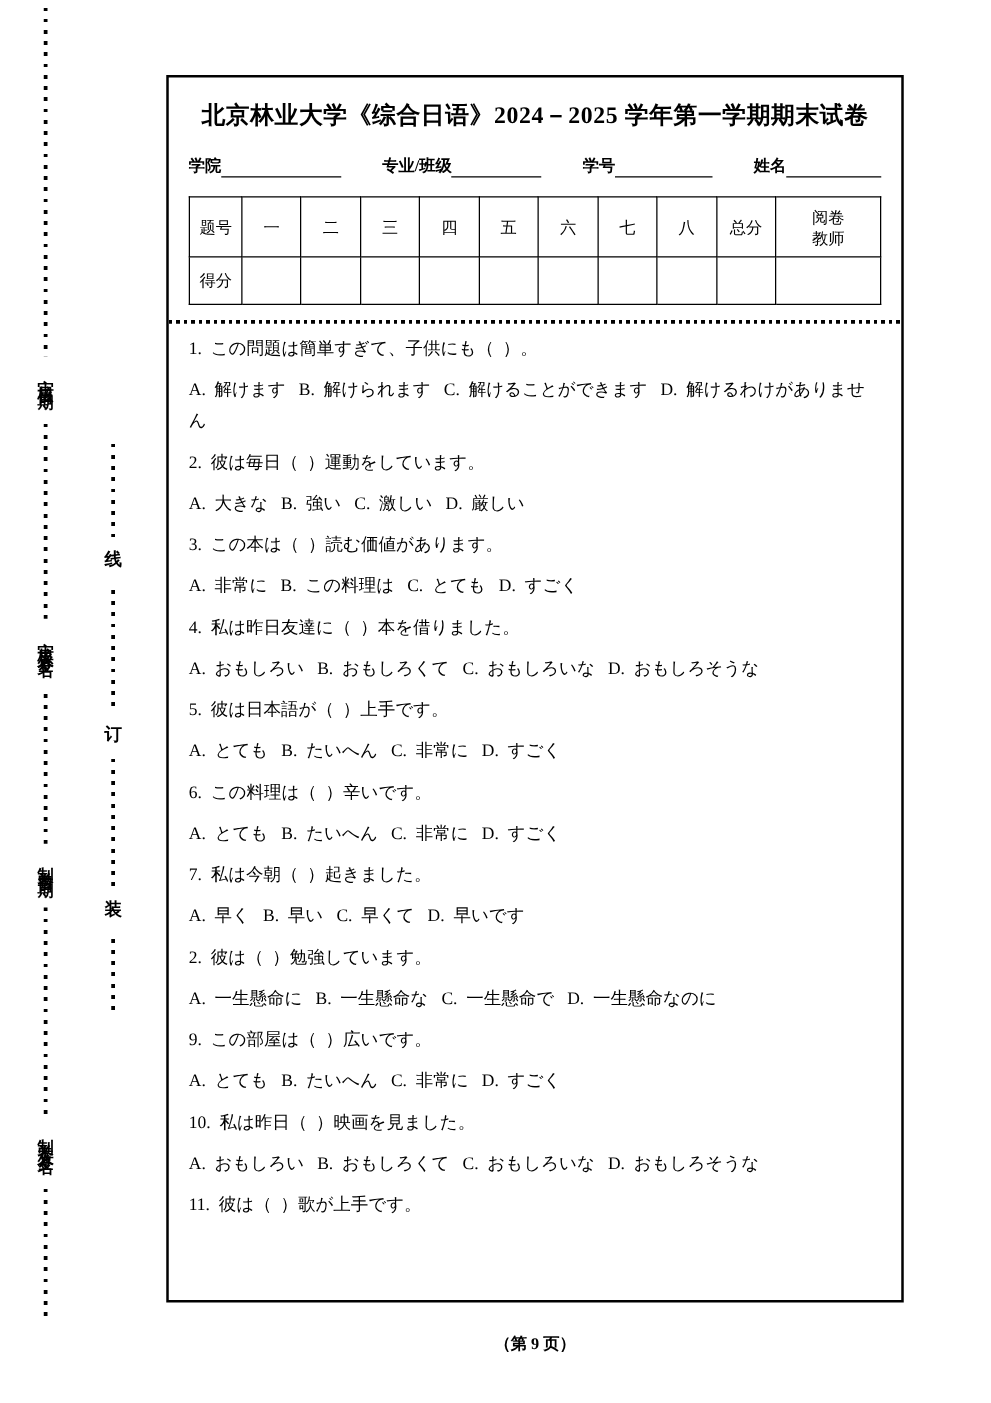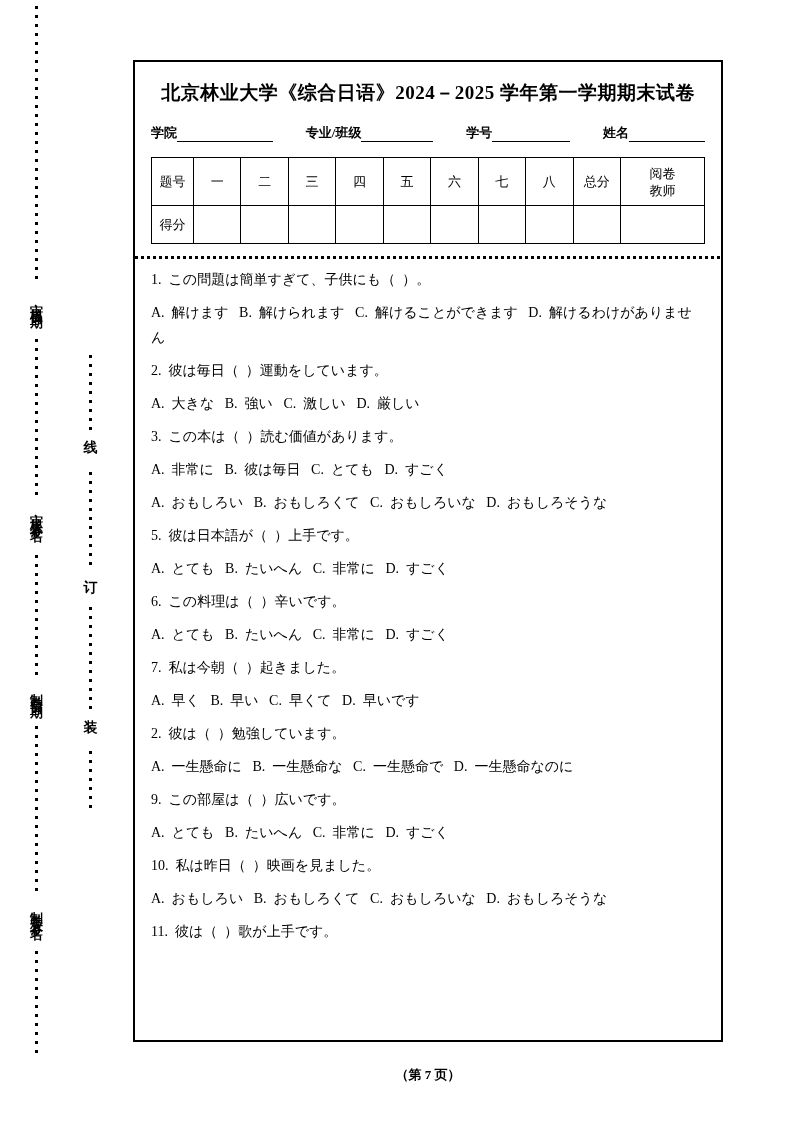--- a/index.html
+++ b/index.html
@@ -159,22 +159,23 @@
 
     <div class="body-text">
 
       <p>1.  この問題は簡単すぎて、子供にも（  ）。</p>
       <p>A.  解けます   B.  解けられます   C.  解けることができます   D.  解けるわけがありません</p>
 
       <p>2.  彼は毎日（  ）運動をしています。</p>
       <p>A.  大きな   B.  強い   C.  激しい   D.  厳しい</p>
 
       <p>3.  この本は（  ）読む価値があります。</p>
-      <p>A.  非常に   B.  彼は毎日   C.  とても   D.  すごく</p>
+      <p>A.  非常に   B.  この料理は   C.  とても   D.  すごく</p>
 
+      <p>4.  私は昨日友達に（  ）本を借りました。</p>
       <p>A.  おもしろい   B.  おもしろくて   C.  おもしろいな   D.  おもしろそうな</p>
 
       <p>5.  彼は日本語が（  ）上手です。</p>
       <p>A.  とても   B.  たいへん   C.  非常に   D.  すごく</p>
 
       <p>6.  この料理は（  ）辛いです。</p>
       <p>A.  とても   B.  たいへん   C.  非常に   D.  すごく</p>
 
       <p>7.  私は今朝（  ）起きました。</p>
       <p>A.  早く   B.  早い   C.  早くて   D.  早いです</p>
@@ -185,14 +186,14 @@
       <p>9.  この部屋は（  ）広いです。</p>
       <p>A.  とても   B.  たいへん   C.  非常に   D.  すごく</p>
 
       <p>10.  私は昨日（  ）映画を見ました。</p>
       <p>A.  おもしろい   B.  おもしろくて   C.  おもしろいな   D.  おもしろそうな</p>
 
       <p>11.  彼は（  ）歌が上手です。</p>
     </div>
   </div>
 
-  <div class="footer">（第 7 页）</div>
+  <div class="footer">（第 9 页）</div>
 </div>
 
 </body></html>

